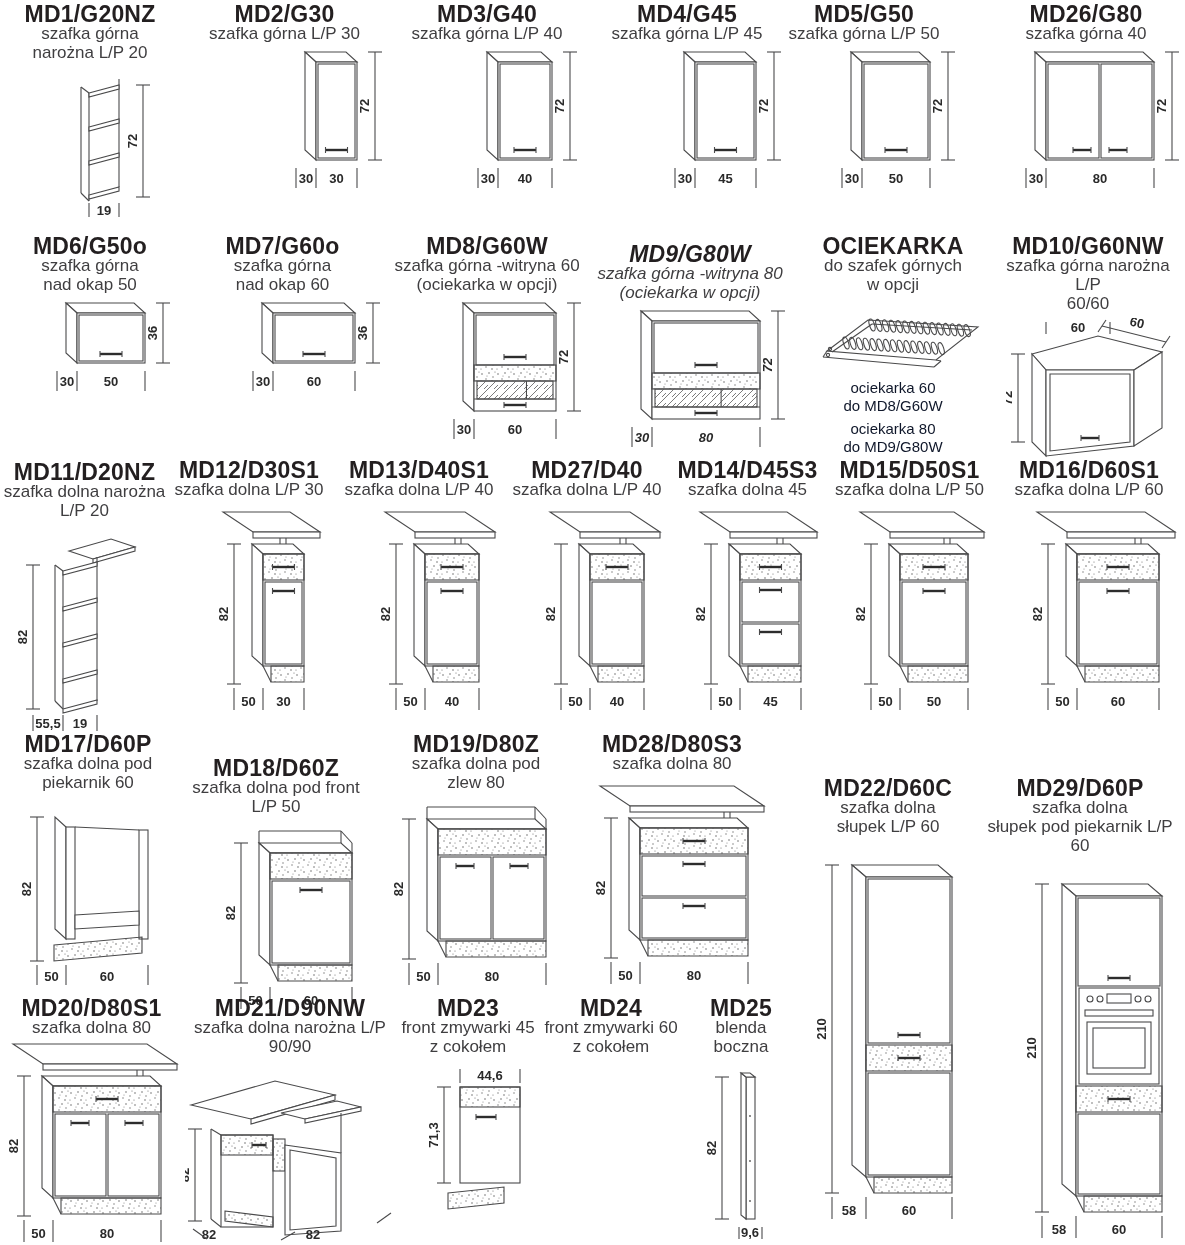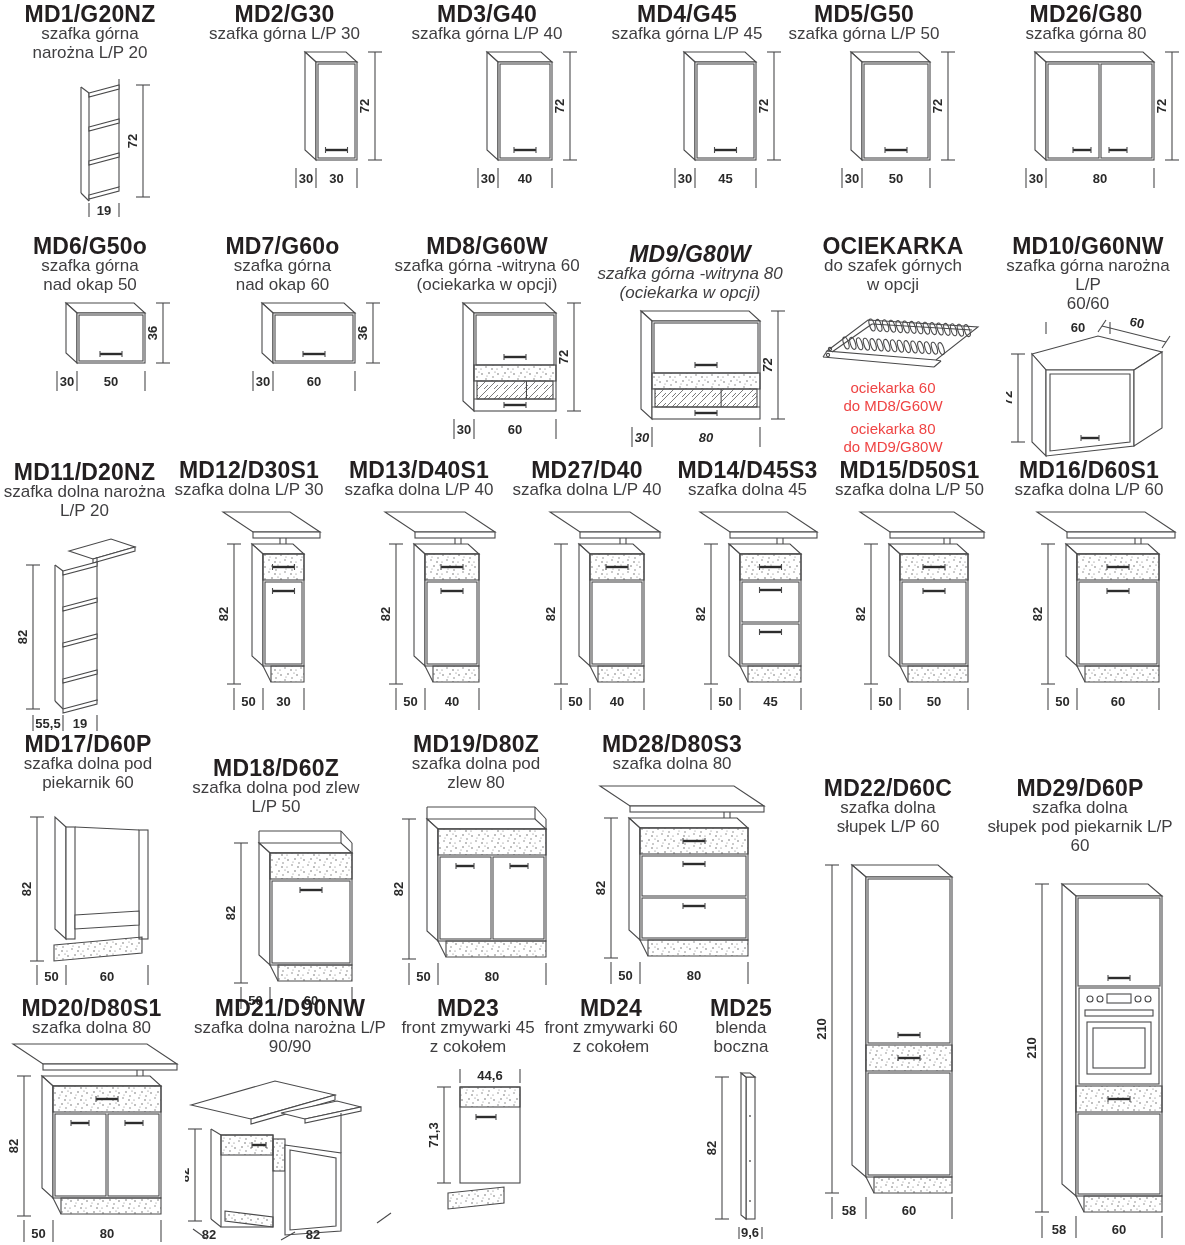--- a/index.html
+++ b/index.html
@@ -2,21 +2,21 @@
 <html><head>
 <meta charset="utf-8">
 <style>
   html,body{margin:0;padding:0}
   body{width:1185px;height:1245px;position:relative;background:#fff;
        font-family:"Liberation Sans",sans-serif;overflow:hidden;color:#231f20}
   .cell{position:absolute;text-align:center}
   .t{font-size:23px;font-weight:700;color:#231f20;line-height:20px;letter-spacing:.2px}
   .s{font-size:17px;color:#3f3e40;line-height:19px}
   .draw{margin-top:5px;display:flex;justify-content:flex-end}
-  .caps{font-size:15px;color:#ef4444;line-height:18px}
+  .caps{font-size:15px;color:#0f172a;line-height:18px}
   .capgap{margin-top:5px}
   svg line,svg polygon,svg rect,svg path,svg ellipse,svg circle{stroke:#4a4a4b;stroke-width:1.1;fill:none;stroke-linejoin:miter;stroke-linecap:butt}
   svg .fw{fill:#ffffff}
   svg .spk{fill:url(#speckle)}
   svg .ht{fill:url(#hatch)}
   svg .hd{stroke:#2d2d2d;stroke-width:2.4}
   svg .dot{fill:#555;stroke:none}
   svg text{font-family:"Liberation Sans",sans-serif;font-size:13px;font-weight:600;fill:#2a2a2a;stroke:none}
 </style>
 </head>
@@ -162,21 +162,21 @@
           <line x1="6" y1="120" x2="6" y2="140"></line>
           <line x1="26" y1="120" x2="26" y2="140"></line>
           <line x1="94" y1="120" x2="94" y2="140"></line>
           <text x="16" y="135" text-anchor="middle">30</text>
           <text x="60" y="135" text-anchor="middle">50</text>
         </svg>
       </div>
     </div>
     <div class="cell" style="left: 988px; top: 4px; width: 196px;">
       <div class="t">MD26/G80</div>
-      <div class="s">szafka górna 80</div>
+      <div class="s">szafka górna 40</div>
       <div class="s"></div>
       <div class="draw">
         <svg width="164" height="140" viewBox="0 0 164 140">
           <polygon points="26,14 134,14 123,4 15,4" class="fw"></polygon>
           <polygon points="26,14 15,4 15,102 26,112" class="fw"></polygon>
           <rect x="26" y="14" width="108" height="98" class="fw"></rect>
           <rect x="28" y="16" width="51" height="94"></rect>
           <rect x="81" y="16" width="51" height="94"></rect>
           <line x1="53" y1="102" x2="71" y2="102" class="hd"></line>
           <line x1="53" y1="99" x2="53" y2="105"></line>
@@ -650,21 +650,21 @@
           <line x1="19" y1="168" x2="19" y2="188"></line>
           <line x1="48" y1="168" x2="48" y2="188"></line>
           <line x1="130" y1="168" x2="130" y2="188"></line>
           <text x="33.5" y="184" text-anchor="middle">50</text>
           <text x="89" y="184" text-anchor="middle">60</text>
         </svg>
       </div>
     </div>
     <div class="cell" style="left: 176px; top: 734px; width: 200px; margin-top: 24px;">
       <div class="t">MD18/D60Z</div>
-      <div class="s">szafka dolna pod zlew</div>
+      <div class="s">szafka dolna pod front</div>
       <div class="s">L/P 50</div>
       <div class="draw">
         <svg width="154" height="190" viewBox="0 0 154 190">
           <line x1="37" y1="22" x2="37" y2="10"></line>
           <line x1="119" y1="22" x2="119" y2="10"></line>
           <line x1="37" y1="10" x2="119" y2="10"></line>
           <line x1="119" y1="10" x2="130" y2="22"></line>
           <line x1="130" y1="22" x2="130" y2="32"></line>
           <polygon points="48,32 130,32 119,22 37,22" class="fw"></polygon>
           <polygon points="48,32 37,22 37,134 48,144" class="fw"></polygon>

